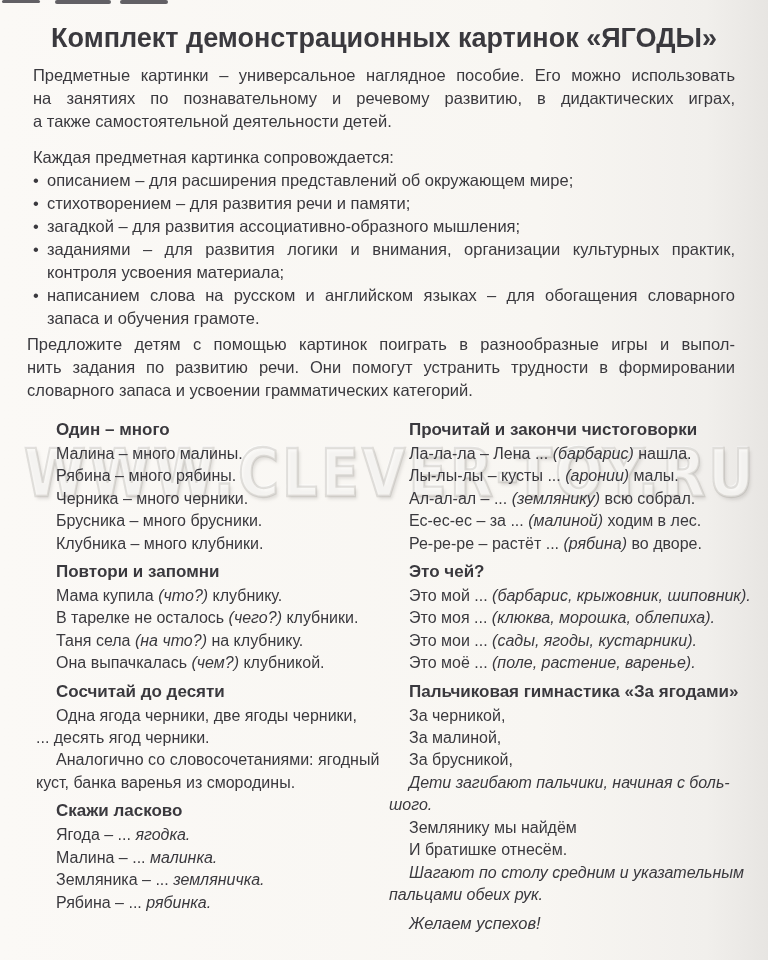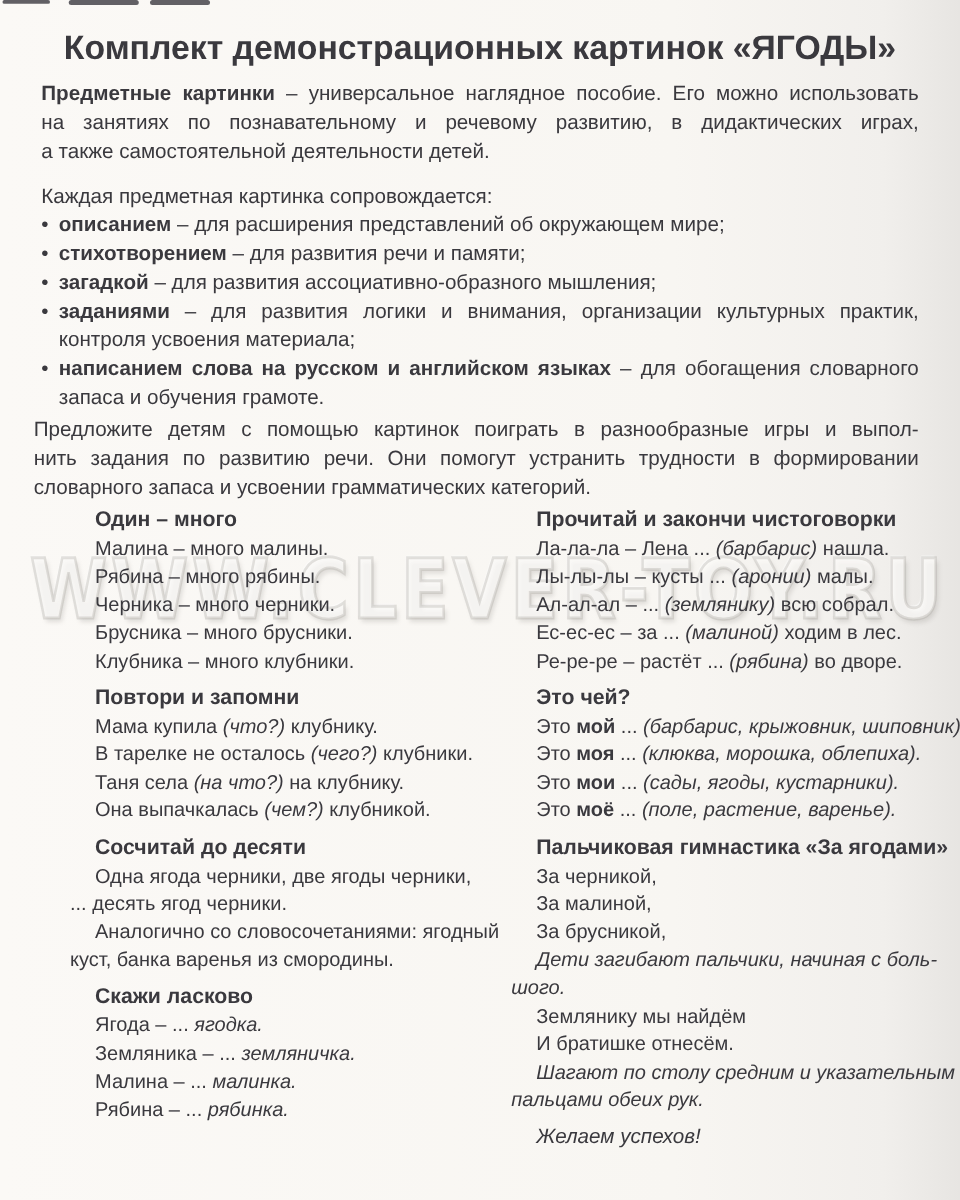--- a/index.html
+++ b/index.html
@@ -25,29 +25,29 @@
   .intro{margin:0 33px;}
   #para1{margin-top:13px;}
   #list-intro{margin:13px 33px 0;font-size:16.5px;line-height:23px;}
   #bullets{margin:0 33px;}
   #para2{margin-top:3px;margin-left:27px;}
   .iline{font-size:16.5px;line-height:23px;}
   .jline{text-align:justify;text-align-last:justify;}
   .bullet{display:flex;}
   .dot{width:14px;font-size:16.5px;line-height:23px;}
   .btext{flex:1;min-width:0;}
-  .cols{display:flex;margin-top:2px;padding-left:56px;}
+  .cols{display:flex;margin-top:16px;padding-left:36px;}
   .col-left{flex:none;width:333px;padding-left:20px;}
   .col-right{flex:1;min-width:0;padding-left:20px;}
   .shead{margin:0 0 1px;font-size:17px;line-height:24px;font-weight:bold;}
   .section+.section{margin-top:5px;}
   .cline{font-size:16px;line-height:22.4px;white-space:nowrap;}
   .hang{margin-left:-20px;}
   .s-r{font-style:normal;font-weight:normal;}
-  .s-b{font-weight:bold;}
+  .s-b{font-weight:normal;}
   .s-i{font-style:italic;}
   .wish{margin-top:6px;width:340px;text-align:left;font-style:italic;font-size:16.5px;line-height:22px;}
 </style>
 </head>
 <body>
 
 <div class="page">
   <span class="mark mark1"></span>
   <span class="mark mark2"></span>
   <span class="mark mark3"></span>
@@ -126,22 +126,22 @@
           <section class="section">
             <h3 class="shead">Сосчитай до десяти</h3>
             <div class="cline"><span class="s-r">Одна ягода черники, две ягоды черники,</span></div>
             <div class="cline hang"><span class="s-r">... десять ягод черники.</span></div>
             <div class="cline"><span class="s-r">Аналогично со словосочетаниями: ягодный</span></div>
             <div class="cline hang"><span class="s-r">куст, банка варенья из смородины.</span></div>
           </section>
           <section class="section">
             <h3 class="shead">Скажи ласково</h3>
             <div class="cline"><span class="s-r">Ягода – ... </span><span class="s-i">ягодка.</span></div>
+            <div class="cline"><span class="s-r">Малина – ... </span><span class="s-i">малинка.</span></div>
             <div class="cline"><span class="s-r">Земляника – ... </span><span class="s-i">земляничка.</span></div>
-            <div class="cline"><span class="s-r">Малина – ... </span><span class="s-i">малинка.</span></div>
             <div class="cline"><span class="s-r">Рябина – ... </span><span class="s-i">рябинка.</span></div>
           </section>
         </div>
       <div class="col-right" id="col-right">
           <section class="section">
             <h3 class="shead">Прочитай и закончи чистоговорки</h3>
             <div class="cline"><span class="s-r">Ла-ла-ла – Лена ... </span><span class="s-i">(барбарис)</span><span class="s-r"> нашла.</span></div>
             <div class="cline"><span class="s-r">Лы-лы-лы – кусты ... </span><span class="s-i">(аронии)</span><span class="s-r"> малы.</span></div>
             <div class="cline"><span class="s-r">Ал-ал-ал – ... </span><span class="s-i">(землянику)</span><span class="s-r"> всю собрал.</span></div>
             <div class="cline"><span class="s-r">Ес-ес-ес – за ... </span><span class="s-i">(малиной)</span><span class="s-r"> ходим в лес.</span></div>

